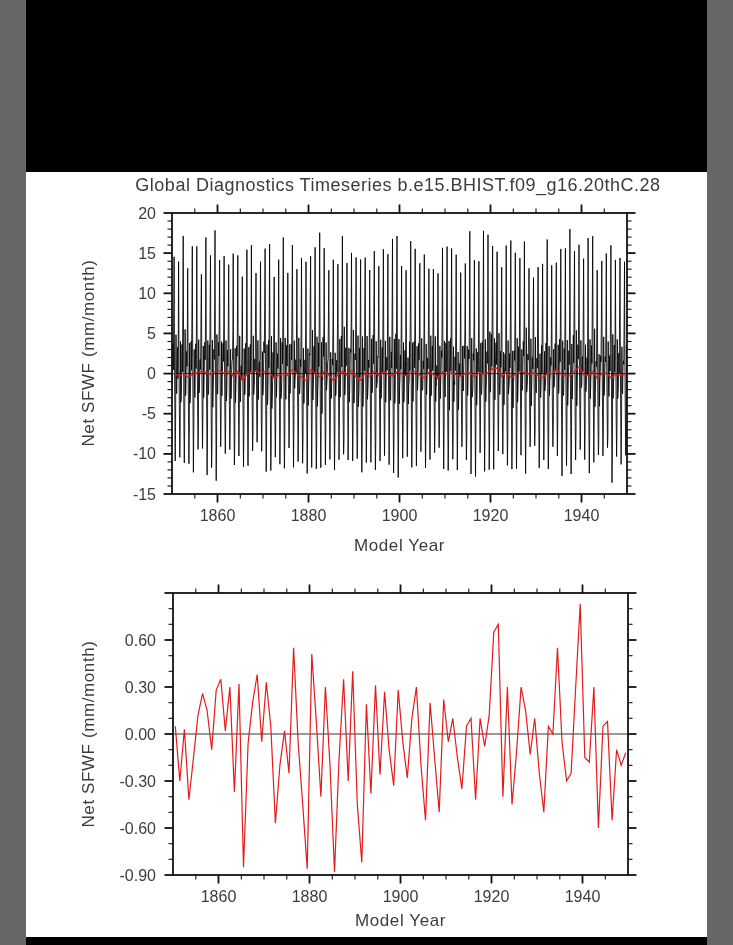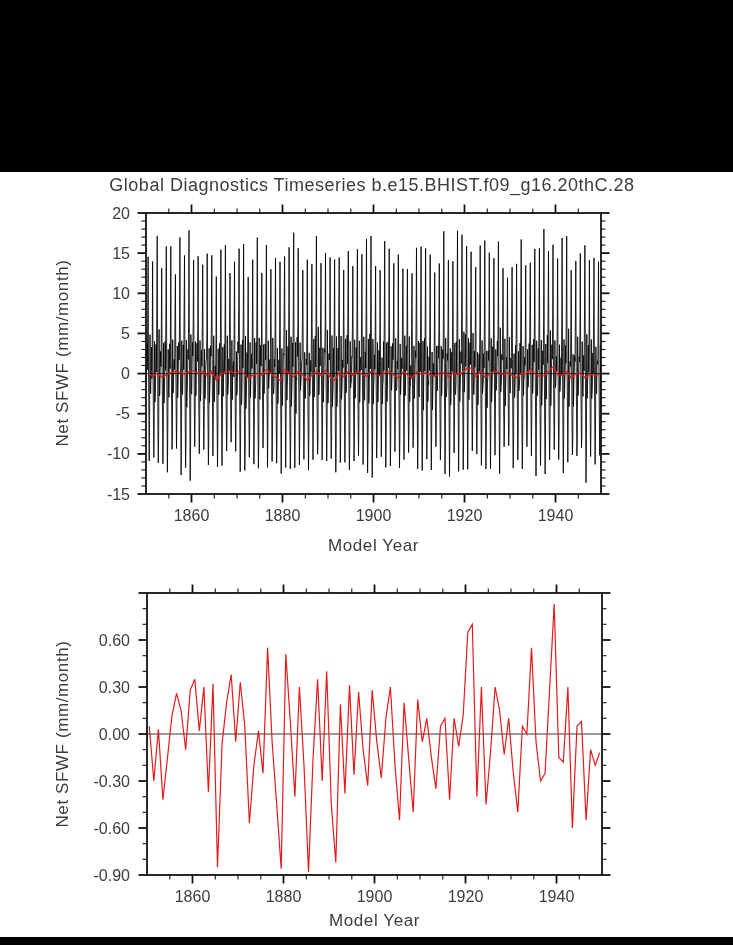--- a/index.html
+++ b/index.html
@@ -1,16 +1,16 @@
 <!DOCTYPE html>
 <html><head>
 <meta charset="utf-8">
 <style>
   html,body{margin:0;padding:0;background:#666;}
-  .screen{width:733px;height:945px;position:relative;background:#ffffff;overflow:hidden;margin:0 auto;}
+  .screen{width:681px;height:945px;position:relative;background:#ffffff;overflow:hidden;margin:0 auto;}
   svg{position:absolute;left:0;top:0;}
   .tick-label{font-family:"Liberation Sans",sans-serif;font-size:16px;fill:#3c3c3c;}
   .ax-title{font-family:"Liberation Sans",sans-serif;font-size:17px;fill:#3c3c3c;letter-spacing:0.6px;}
   .fig-title{font-family:"Liberation Sans",sans-serif;font-size:18px;fill:#3c3c3c;letter-spacing:0.5px;}
 </style>
 </head>
 <body>
 
 <div class="screen">
   <svg width="733" height="945" viewBox="0 0 733 945">

